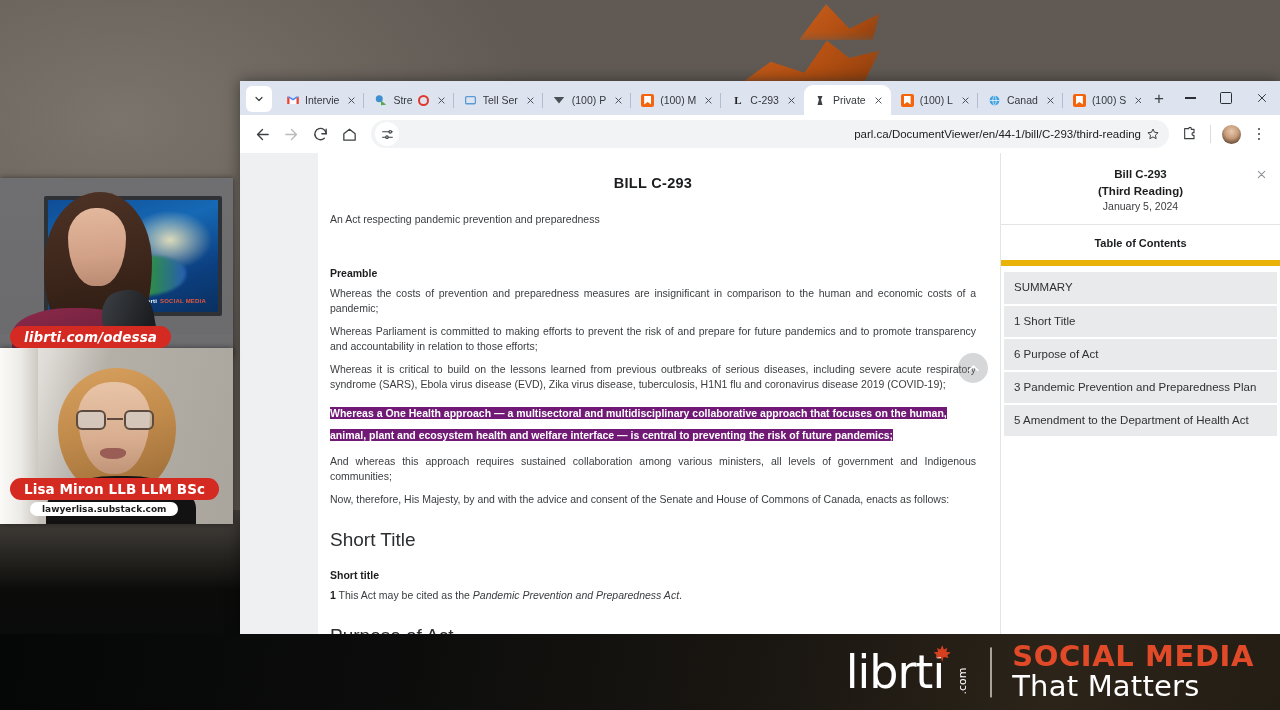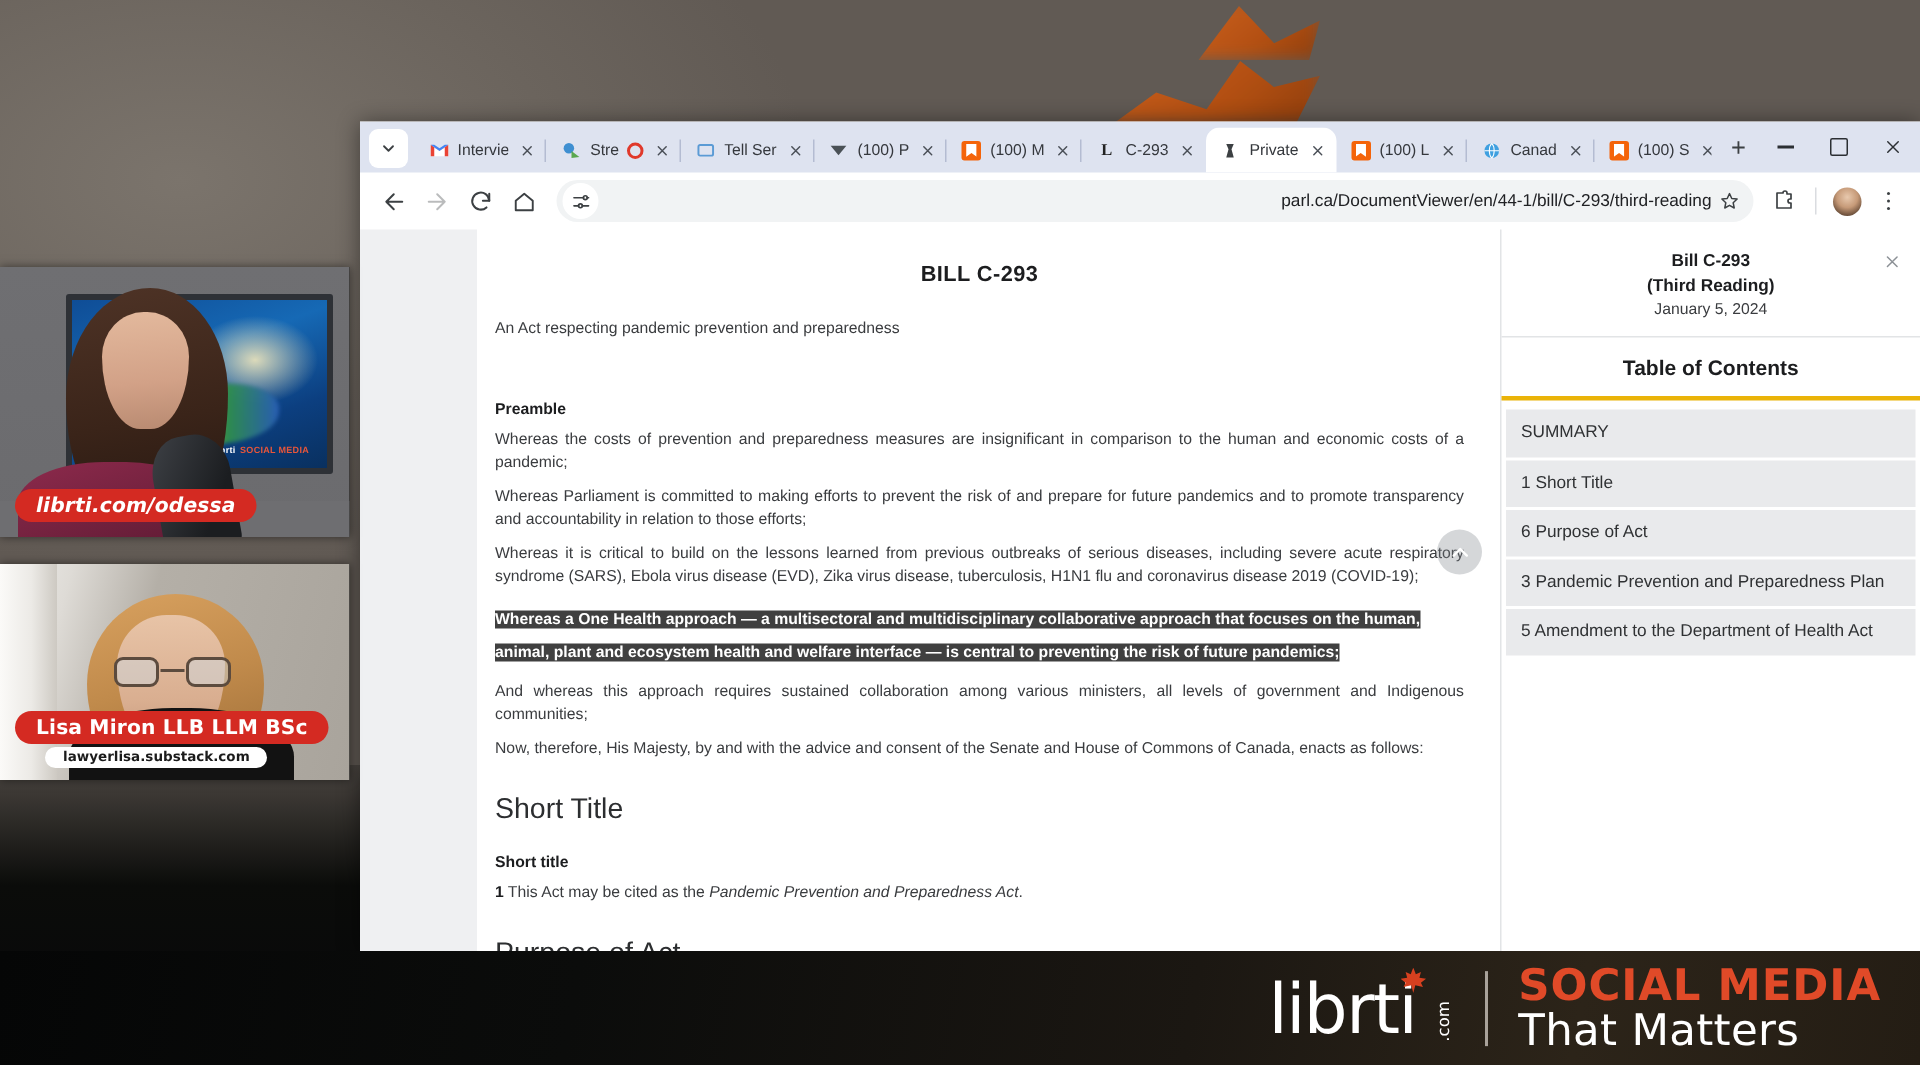--- a/index.html
+++ b/index.html
@@ -222,21 +222,21 @@
     color: #1c1d1f; letter-spacing: .3px; margin-bottom: 22px;
   }
   .doc-subtitle { font-size: 10.5px; color: #3a3c3f; margin-bottom: 42px; }
   .doc-h-small { font-size: 10.5px; font-weight: 700; color: #1c1d1f; margin-bottom: 7px; }
   .doc-p {
     font-size: 10.5px; line-height: 1.39;
     text-align: justify; color: #3a3c3f;
     margin-bottom: 9px;
   }
   .doc-p.sel {
-    background: #404040; color: #fff;
+    background: #701a75; color: #fff;
     font-weight: 600; box-decoration-break: clone;
     display: inline;
   }
   .selwrap { margin-bottom: 9px; line-height: 1.39; }
   .doc-h1 {
     font-size: 19px; font-weight: 400; color: #2c2e30;
     margin: 22px 0 18px 0;
   }
   .doc-clause { font-size: 10.5px; line-height: 1.4; color: #3a3c3f; }
   .doc-clause b { color: #1c1d1f; }
@@ -265,39 +265,39 @@
   .toc-bill { font-size: 11.5px; font-weight: 700; color: #1c1d1f; line-height: 1.45; }
   .toc-date { font-size: 10.5px; color: #3a3c3f; margin-top: 1px; }
   .toc-close {
     position: absolute; right: 8px; top: 10px;
     width: 22px; height: 22px;
     display: flex; align-items: center; justify-content: center;
     color: #8c9196; cursor: pointer;
   }
   .toc-close svg { width: 11px; height: 11px; }
   .toc-label {
-    text-align: center; font-size: 14px; font-weight: 700;
+    text-align: center; font-size: 11px; font-weight: 700;
     color: #1c1d1f; padding: 12px 0 11px;
-    border-bottom: 3px solid #eab308;
+    border-bottom: 6px solid #eab308;
   }
   .toc-list { padding: 6px 0 0 0; }
   .toc-item {
     background: #e9eaec; margin: 0 3px 2px 3px;
     padding: 8px 10px; font-size: 11.5px;
     color: #2f3133; line-height: 1.32; cursor: pointer;
   }
 
   
   .cam {
     position: absolute; left: 0; width: 233px;
     overflow: hidden; background: #1a1a1a;
     box-shadow: 0 0 6px rgba(0,0,0,.5);
   }
   .cam-a { top: 178px; height: 180px; }
-  .cam-b { top: 376px; height: 144px; padding-left: 16px; }
+  .cam-b { top: 348px; height: 176px; padding-left: 16px; }
 
   .cam-a .scene {
     position: absolute; inset: 0;
     background: linear-gradient(180deg, #6f6f72 0%, #6b6b6e 100%);
   }
   .cam-a .tvscreen {
     position: absolute; left: 44px; top: 18px; width: 178px; height: 120px;
     border: 4px solid #2e3136; border-radius: 2px;
     background:
       radial-gradient(ellipse 60px 42px at 122px 40px, rgba(255,240,190,.85) 0%, rgba(255,230,160,0) 70%),

